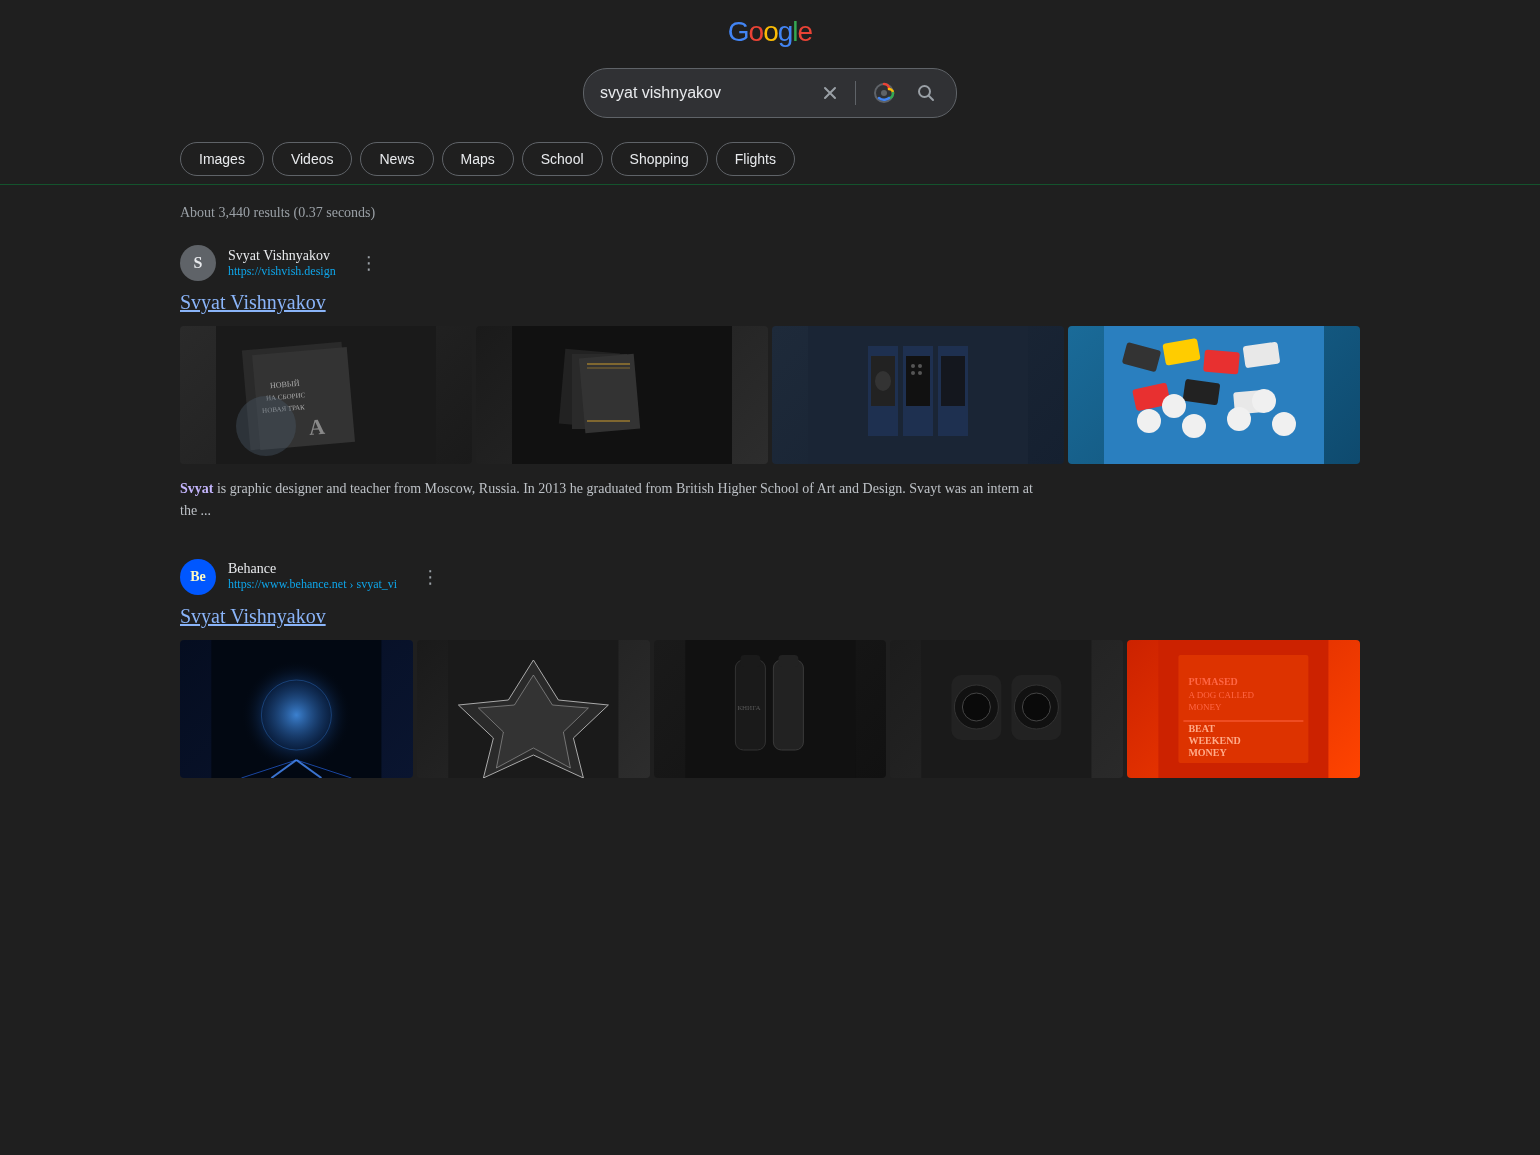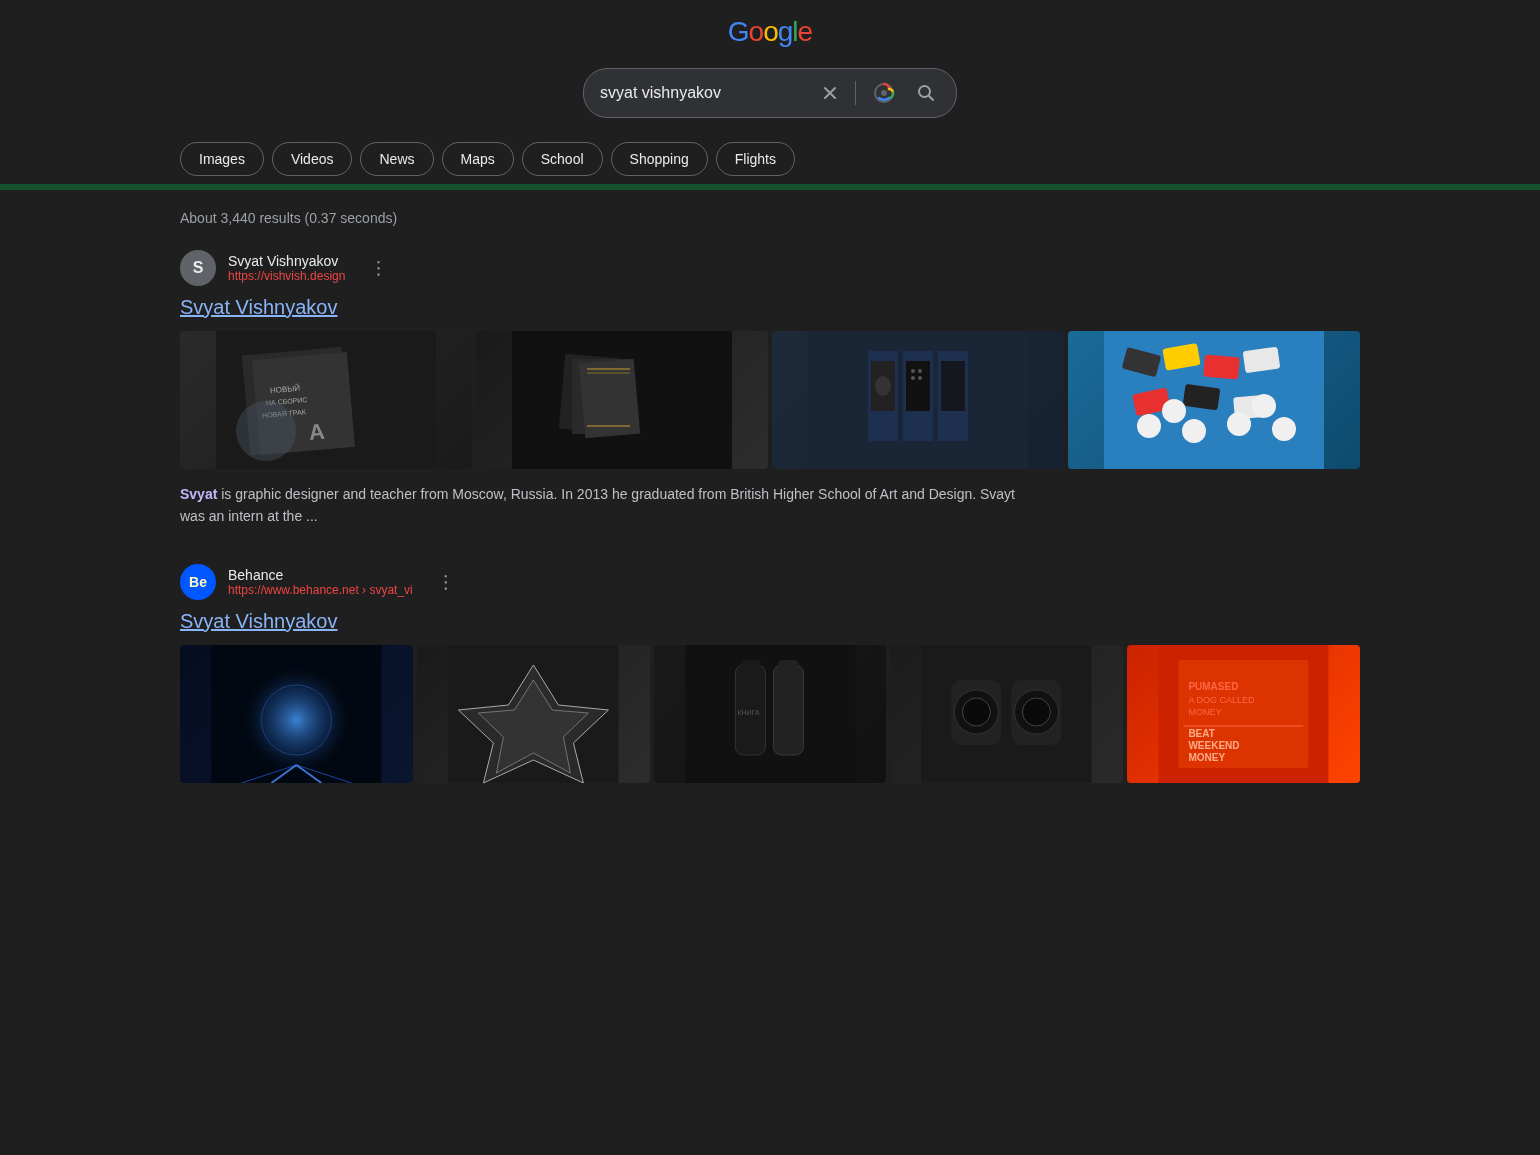--- a/index.html
+++ b/index.html
@@ -84,37 +84,38 @@
       height: 24px;
       background: #5f6368;
     }
 
     
     .filter-tabs {
       display: flex;
       align-items: flex-start;
       padding: 8px 180px;
       gap: 8px;
-      border-bottom: 6px solid #14532d;
+      border-bottom: 1px solid #14532d;
     }
 
     .filter-tab {
       background: transparent;
       border: 1px solid #5f6368;
       border-radius: 20px;
       color: #e8eaed;
       font-size: 14px;
       padding: 8px 18px;
       cursor: pointer;
       white-space: nowrap;
     }
 
     
     .results-area {
       padding: 20px 180px;
+      font-family: Liberation Serif, serif;
     }
 
     .results-count {
       font-size: 14px;
       color: #9aa0a6;
       margin-bottom: 24px;
     }
 
     
     .result-item {
@@ -156,21 +157,21 @@
       flex-direction: column;
     }
 
     .result-site-name {
       font-size: 14px;
       color: #e8eaed;
     }
 
     .result-url {
       font-size: 12px;
-      color: #ef4444;
+      color: #0ea5e9;
     }
 
     .result-menu-btn {
       background: none;
       border: none;
       color: #9aa0a6;
       font-size: 18px;
       cursor: pointer;
       margin-left: 8px;
       padding: 4px;

